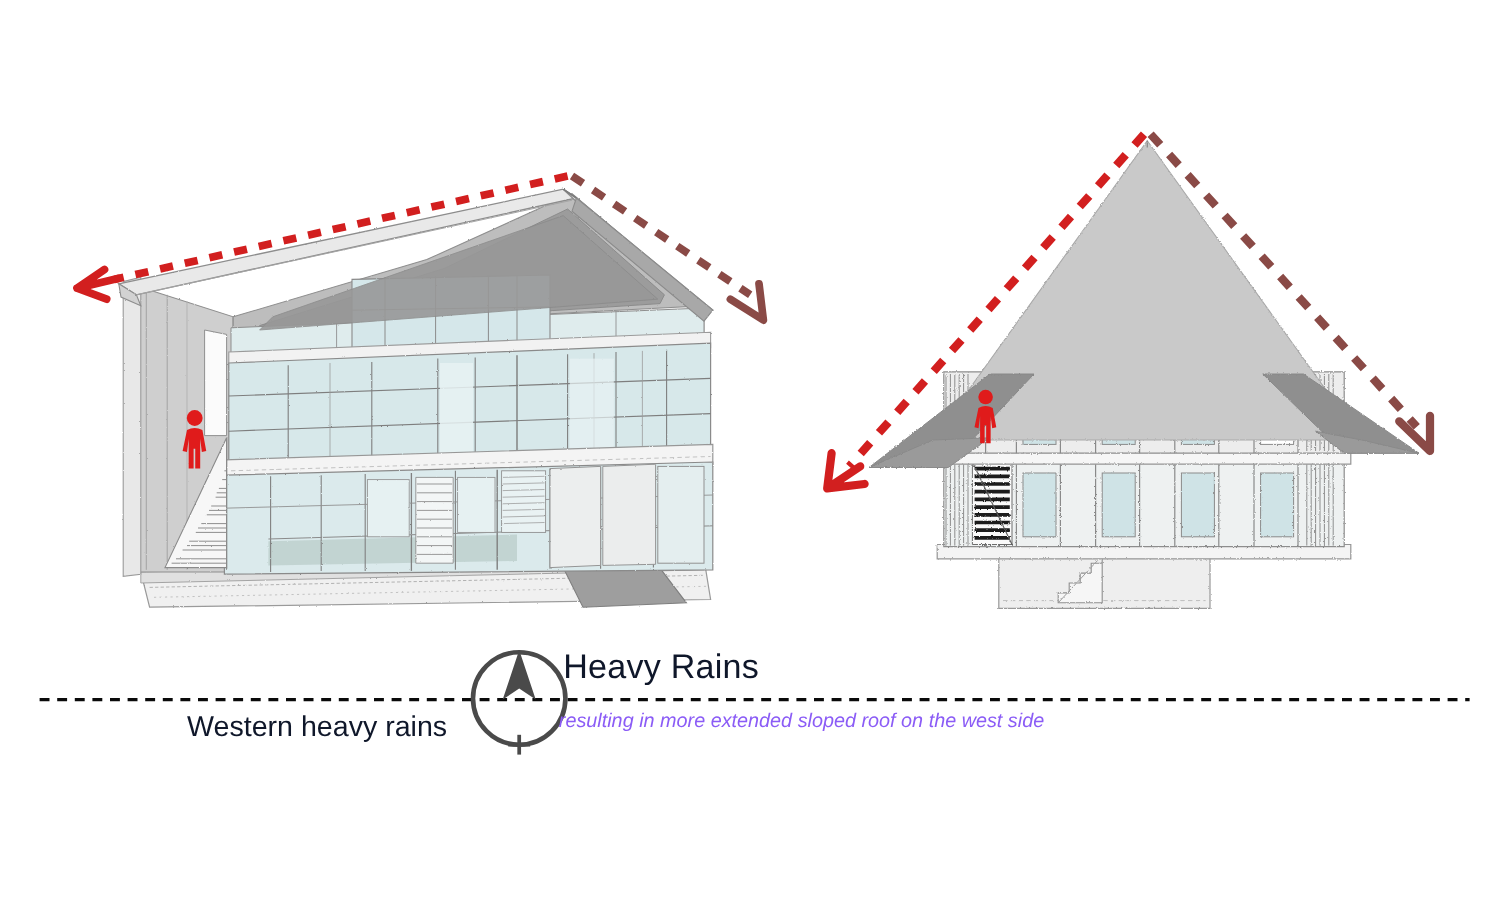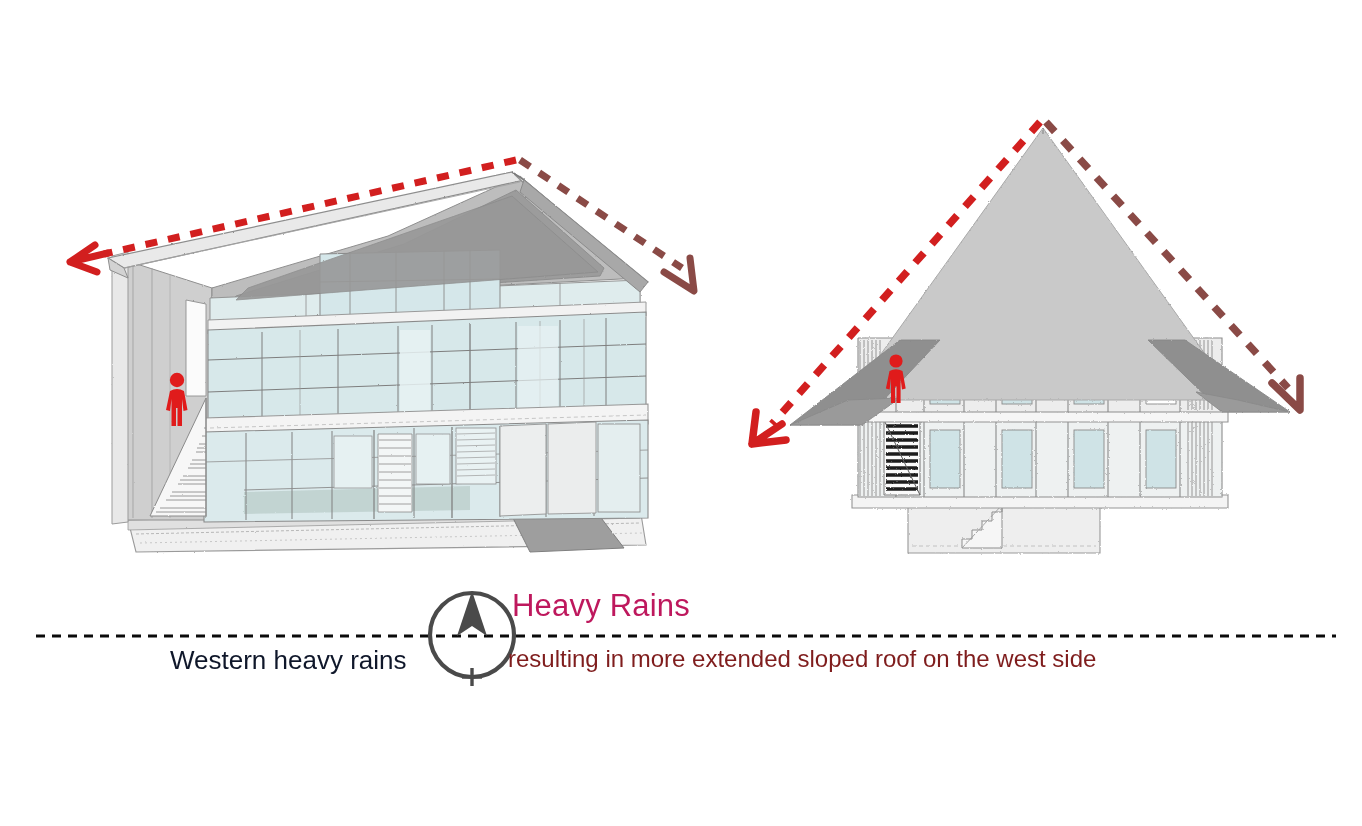--- a/index.html
+++ b/index.html
@@ -31,43 +31,44 @@
     left: 0; top: 0;
     width: 1362px;
     height: 826px;
     pointer-events: none;
   }
   .title-text {
     position: absolute;
     left: 512px;
     top: 588px;
     font-size: 31px;
-    color: #be185d;
+    color: #0f172a;
     font-family: "Liberation Sans", sans-serif;
     white-space: nowrap;
     letter-spacing: 0.2px;
     pointer-events: auto;
   }
   .sub-left {
     position: absolute;
     left: 170px;
     top: 645px;
     font-size: 26px;
     color: #0f172a;
     white-space: nowrap;
     pointer-events: auto;
   }
   .sub-right {
     position: absolute;
     left: 508px;
     top: 645px;
-    font-size: 24px;
-    color: #7f1d1d;
+    font-size: 18px;
+    color: #8b5cf6;
     white-space: nowrap;
     pointer-events: auto;
+    font-style: italic;
   }
 </style>
 </head>
 <body>
 
 <div id="stage">
 
 <svg width="1362" height="826" viewBox="0 0 1362 826">
   <defs>
 

